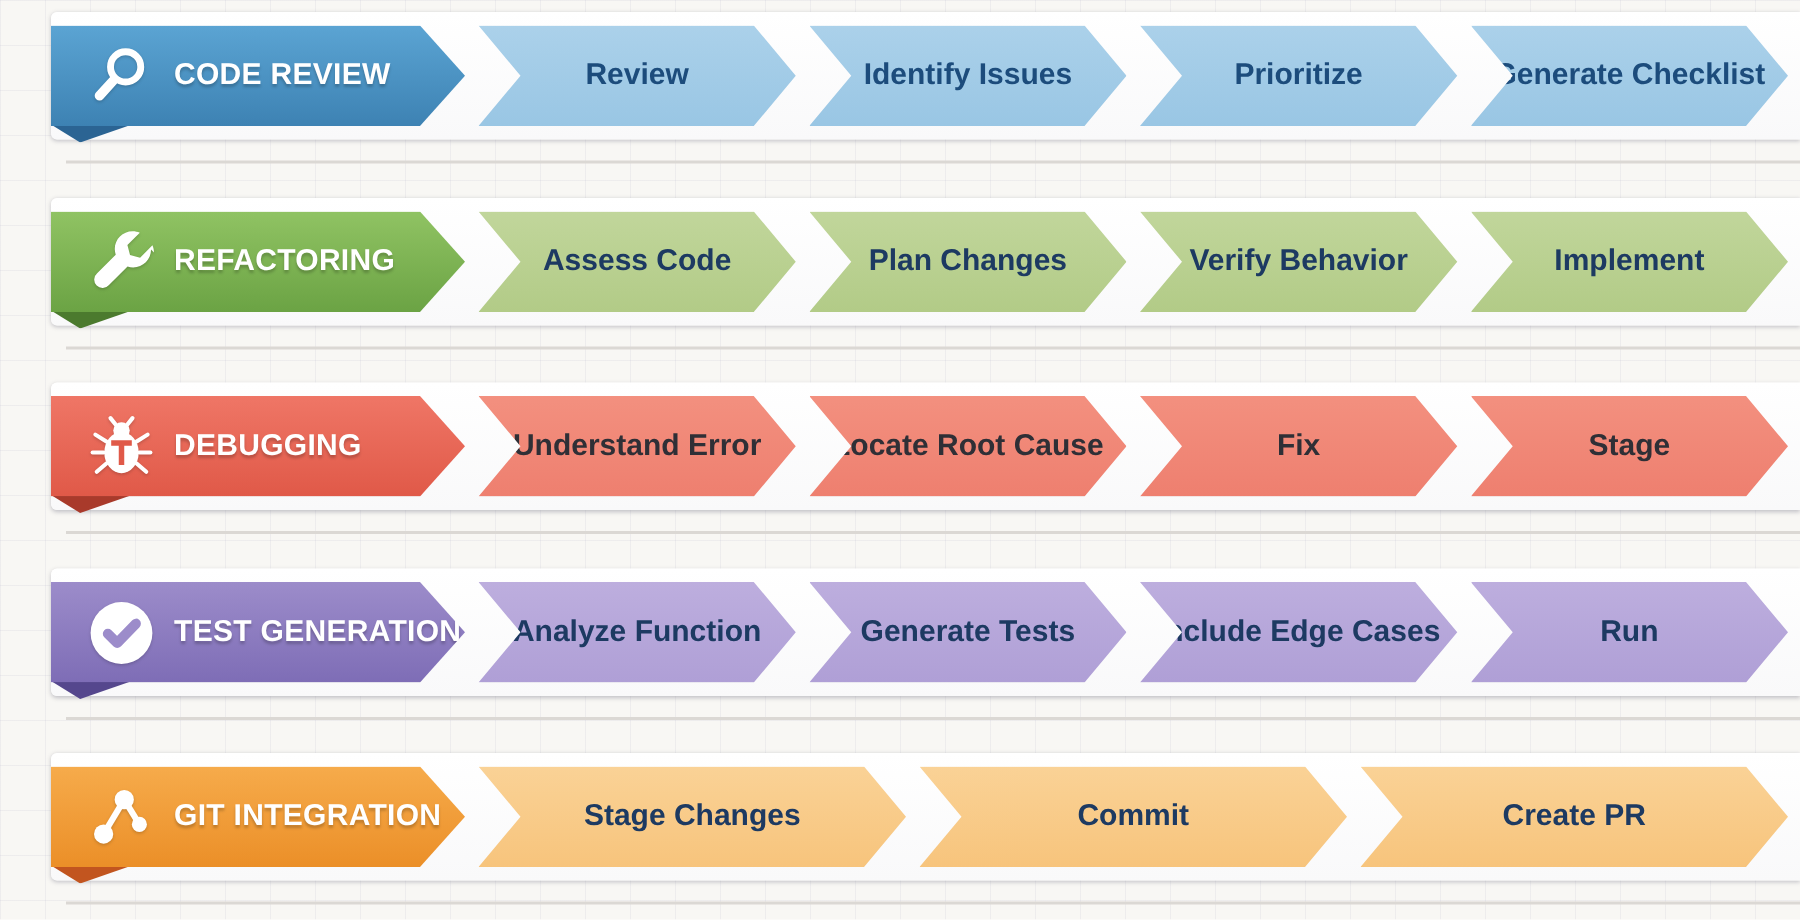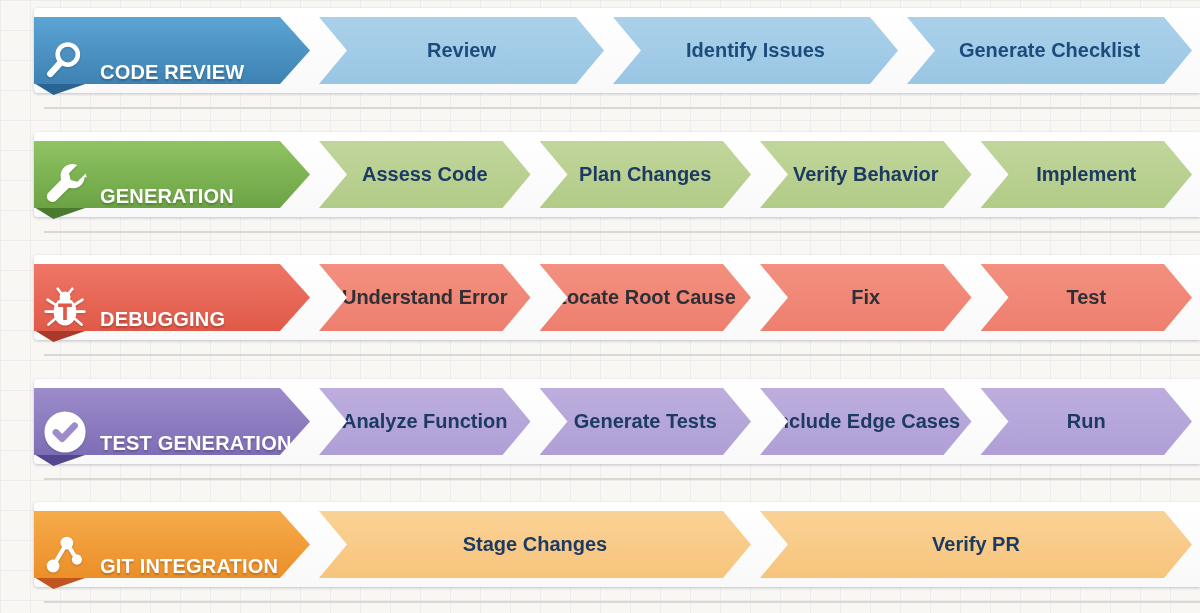--- a/index.html
+++ b/index.html
@@ -20,22 +20,22 @@
     box-shadow:0 1px 3px rgba(125,125,140,.45);
   }
   .row-line{position:absolute;left:44px;right:0;top:99px;height:2px;background:#dbd8d4;}
   .row-fold{
     position:absolute;left:34px;top:75px;width:54px;height:12px;
     background:var(--fold);
     clip-path:polygon(0 0,100% 0,36% 100%);
   }
   .row-band{position:absolute;left:34px;right:8px;top:9px;height:67px;display:flex;gap:9px;}
   .row-header{
-    flex:0 0 276px;display:flex;align-items:flex-end;gap:12px;
-    padding-left:8px;box-sizing:border-box;
+    flex:0 0 276px;display:flex;align-items:center;gap:12px;
+    padding-left:24px;box-sizing:border-box;
     background:linear-gradient(180deg,var(--h1),var(--h2));
     clip-path:polygon(0 0,calc(100% - 30px) 0,100% 50%,calc(100% - 30px) 100%,0 100%);
     filter:drop-shadow(0 2px 2px rgba(60,60,80,.35));
   }
   .header-icon{width:46px;height:46px;flex:none;display:flex;align-items:center;justify-content:center;
     filter:drop-shadow(0 1px 1px rgba(0,0,0,.18));}
   .header-icon svg{display:block;}
   .header-label{
     color:#ffffff;font-size:20px;font-weight:bold;letter-spacing:.2px;
     white-space:nowrap;text-shadow:0 2px 2px rgba(0,0,0,.22);
@@ -68,40 +68,43 @@
       </div>
       <div class="steps">
   <div class="step">
     <span class="step-label">Review</span>
   </div>
 
   <div class="step">
     <span class="step-label">Identify Issues</span>
   </div>
 
+  <div class="step">
+    <span class="step-label">Prioritize</span>
+  </div>
 
   <div class="step">
     <span class="step-label">Generate Checklist</span>
   </div>
 </div>
     </div>
     <div class="row-line"></div>
   </div>
 
   <div class="row-wrap" style="top: 132px; --h1: #90c363; --h2: #6ba344; --fold: #4b7a2e; --s1: #c1d69b; --s2: #b2cb87; --stext: #1d3a62;">
     <div class="row-strip"></div>
     <div class="row-fold"></div>
     <div class="row-band">
       <div class="row-header">
         <span class="header-icon">
             <svg viewBox="0 0 48 48" width="44" height="44">
               <path fill="#fff" d="M45.5 14.6c0 7.2-5.8 13-13 13-1.4 0-2.8-.2-4.1-.7L14.9 40.4a6.1 6.1 0 1 1-8.6-8.6L19.8 18.3c-.4-1.3-.7-2.7-.7-4.1 0-7.2 5.8-13 13-13 1.9 0 3.6.4 5.2 1.1l-9 9 1.9 7.3 7.3 1.9 9-9c.7 1.6 1.1 3.4 1.1 5.2z"></path>
             </svg>
           </span>
-        <span class="header-label">GENERATION</span>
+        <span class="header-label">REFACTORING</span>
       </div>
       <div class="steps">
   <div class="step">
     <span class="step-label">Assess Code</span>
   </div>
 
   <div class="step">
     <span class="step-label">Plan Changes</span>
   </div>
 
@@ -148,21 +151,21 @@
 
   <div class="step">
     <span class="step-label">Locate Root Cause</span>
   </div>
 
   <div class="step">
     <span class="step-label">Fix</span>
   </div>
 
   <div class="step">
-    <span class="step-label">Test</span>
+    <span class="step-label">Stage</span>
   </div>
 </div>
     </div>
     <div class="row-line"></div>
   </div>
 
   <div class="row-wrap" style="top: 379px; --h1: #9c8cca; --h2: #7e6db6; --fold: #55478d; --s1: #bdaede; --s2: #af9fd6; --stext: #1d3a62;">
     <div class="row-strip"></div>
     <div class="row-fold"></div>
     <div class="row-band">
@@ -213,21 +216,24 @@
             </svg>
           </span>
         <span class="header-label">GIT INTEGRATION</span>
       </div>
       <div class="steps">
   <div class="step">
     <span class="step-label">Stage Changes</span>
   </div>
 
 
-
-  <div class="step">
-    <span class="step-label">Verify PR</span>
+  <div class="step">
+    <span class="step-label">Commit</span>
+  </div>
+
+  <div class="step">
+    <span class="step-label">Create PR</span>
   </div>
 </div>
     </div>
     <div class="row-line"></div>
   </div>
 </div>
 
 </body></html>

